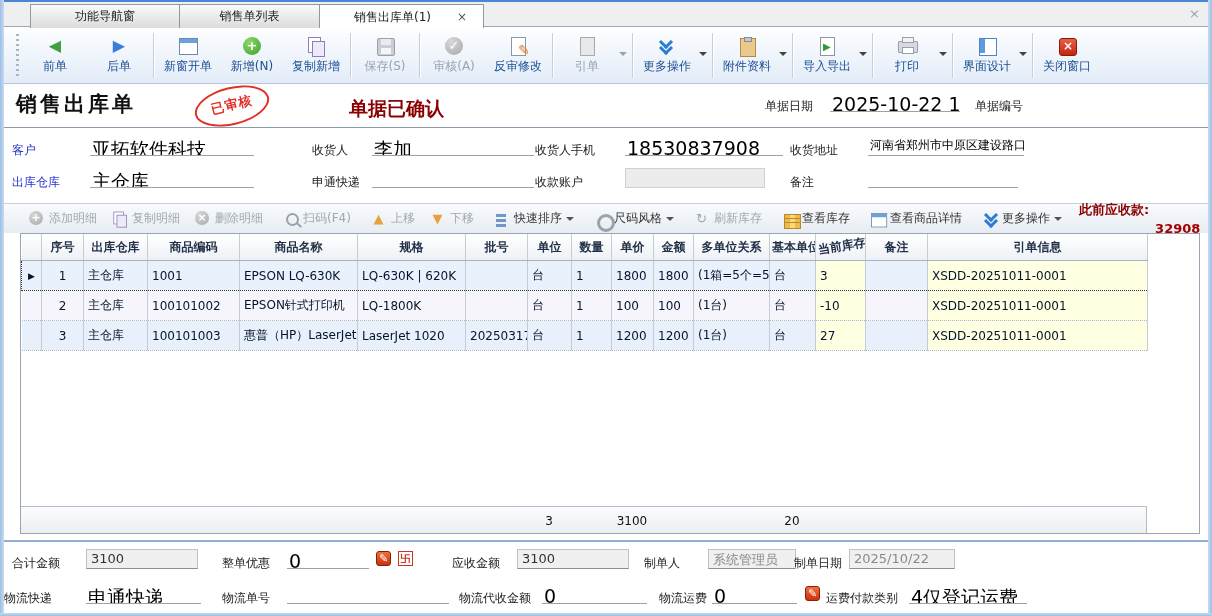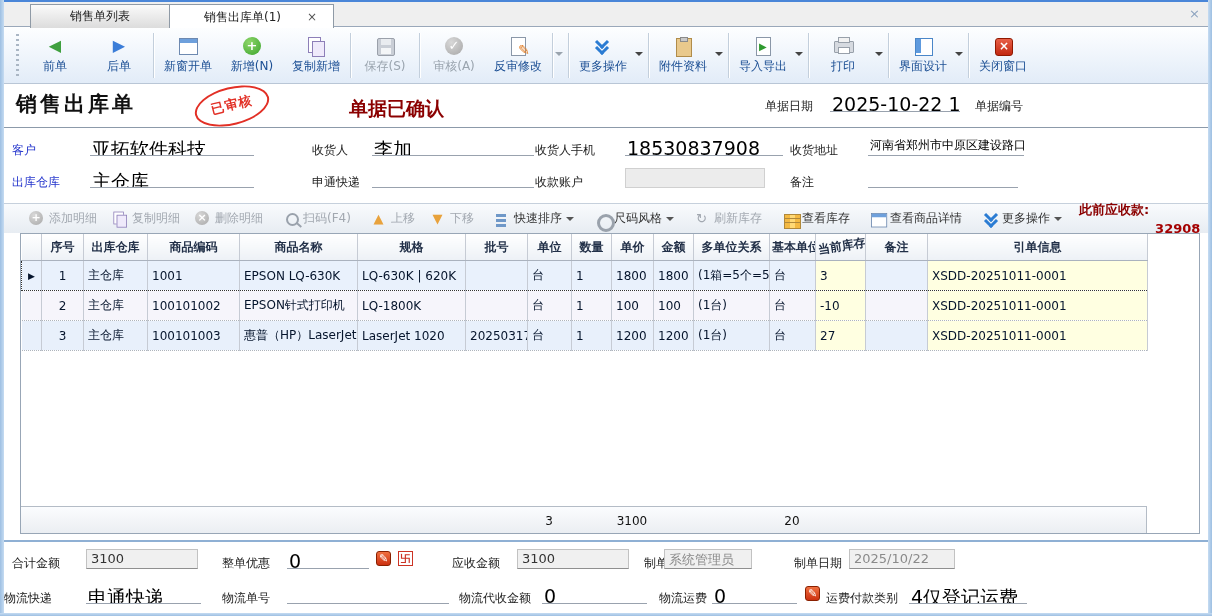--- a/index.html
+++ b/index.html
@@ -123,20 +123,21 @@
 </head>
 <body>
 
 <div id="win">
   <div class="wb" id="wb-left"></div>
   <div class="wb" id="wb-right"></div>
   <div class="wb" id="wb-bottom"></div>
 
   <div id="tabbar">
     <div class="tabs">
+      <div class="tab t1">功能导航窗</div>
       <div class="tab t2">销售单列表</div>
       <div class="tab active">
         <span>销售出库单(1)</span>
         <span class="tab-close">×</span>
       </div>
     </div>
     <span id="win-close">×</span>
   </div>
 
   <div id="toolbar">
@@ -184,20 +185,26 @@
       <span>审核(A)</span>
     </div>
     <div class="tbtn">
       <span class="tb-ic">
           <span class="ic-page"></span>
           <span class="ic-pencil">✎</span>
         </span>
       <span>反审修改</span>
     </div>
     <div class="tb-sep"></div>
+    <div class="tbtn disabled">
+      <span class="tb-ic">
+          <span class="ic-page gray"></span>
+        </span>
+      <span>引单</span>
+    </div>
     <span class="caret dis"></span>
     <div class="tb-sep"></div>
     <div class="tbtn">
       <span class="tb-ic">
           <span class="ic-chev" style="top:2px"></span>
           <span class="ic-chev" style="top:8px"></span>
         </span>
       <span>更多操作</span>
     </div>
     <span class="caret"></span>
@@ -502,21 +509,21 @@
   <div id="footer">
     <span class="lbl abs" style="left:8px;top:13px">合计金额</span>
     <div class="gbox" style="left:82px;top:7px;width:112px">3100</div>
     <span class="lbl abs" style="left:218px;top:13px">整单优惠</span>
     <div class="uval" style="left:283px;top:8px;width:82px">0</div>
     <div class="ric solid" style="left:372px;top:9px">✎</div>
     <div class="ric outline" style="left:394px;top:9px">卐</div>
     <span class="lbl abs" style="left:448px;top:13px">应收金额</span>
     <div class="gbox" style="left:513px;top:7px;width:112px">3100</div>
     <span class="lbl abs" style="left:640px;top:13px">制单人</span>
-    <div class="gbox" style="left:660px;top:7px;width:88px;color:#8a8a8a">系统管理员</div>
+    <div class="gbox" style="left:704px;top:7px;width:88px;color:#8a8a8a">系统管理员</div>
     <span class="lbl abs" style="left:790px;top:13px">制单日期</span>
     <div class="gbox" style="left:845px;top:7px;width:106px;color:#8a8a8a">2025/10/22</div>
 
     <span class="lbl abs" style="left:0;top:48px">物流快递</span>
     <div class="uval" style="left:82px;top:43px;width:115px">申通快递</div>
     <span class="lbl abs" style="left:218px;top:48px">物流单号</span>
     <div class="uval" style="left:283px;top:43px;width:162px"></div>
     <span class="lbl abs" style="left:455px;top:48px">物流代收金额</span>
     <div class="uval" style="left:538px;top:43px;width:105px">0</div>
     <span class="lbl abs" style="left:655px;top:48px">物流运费</span>

